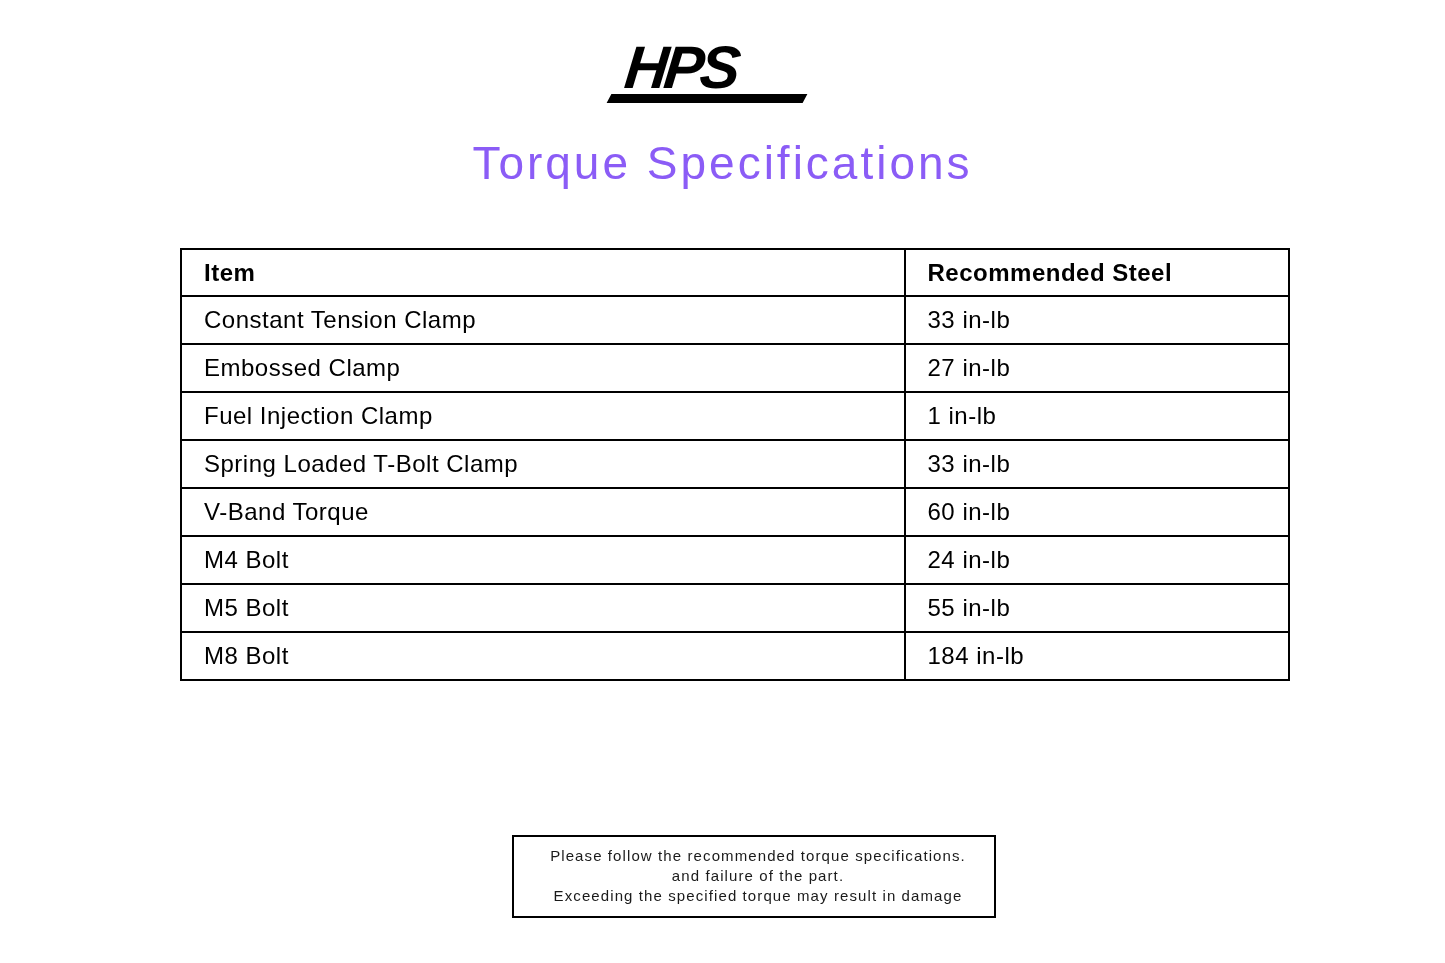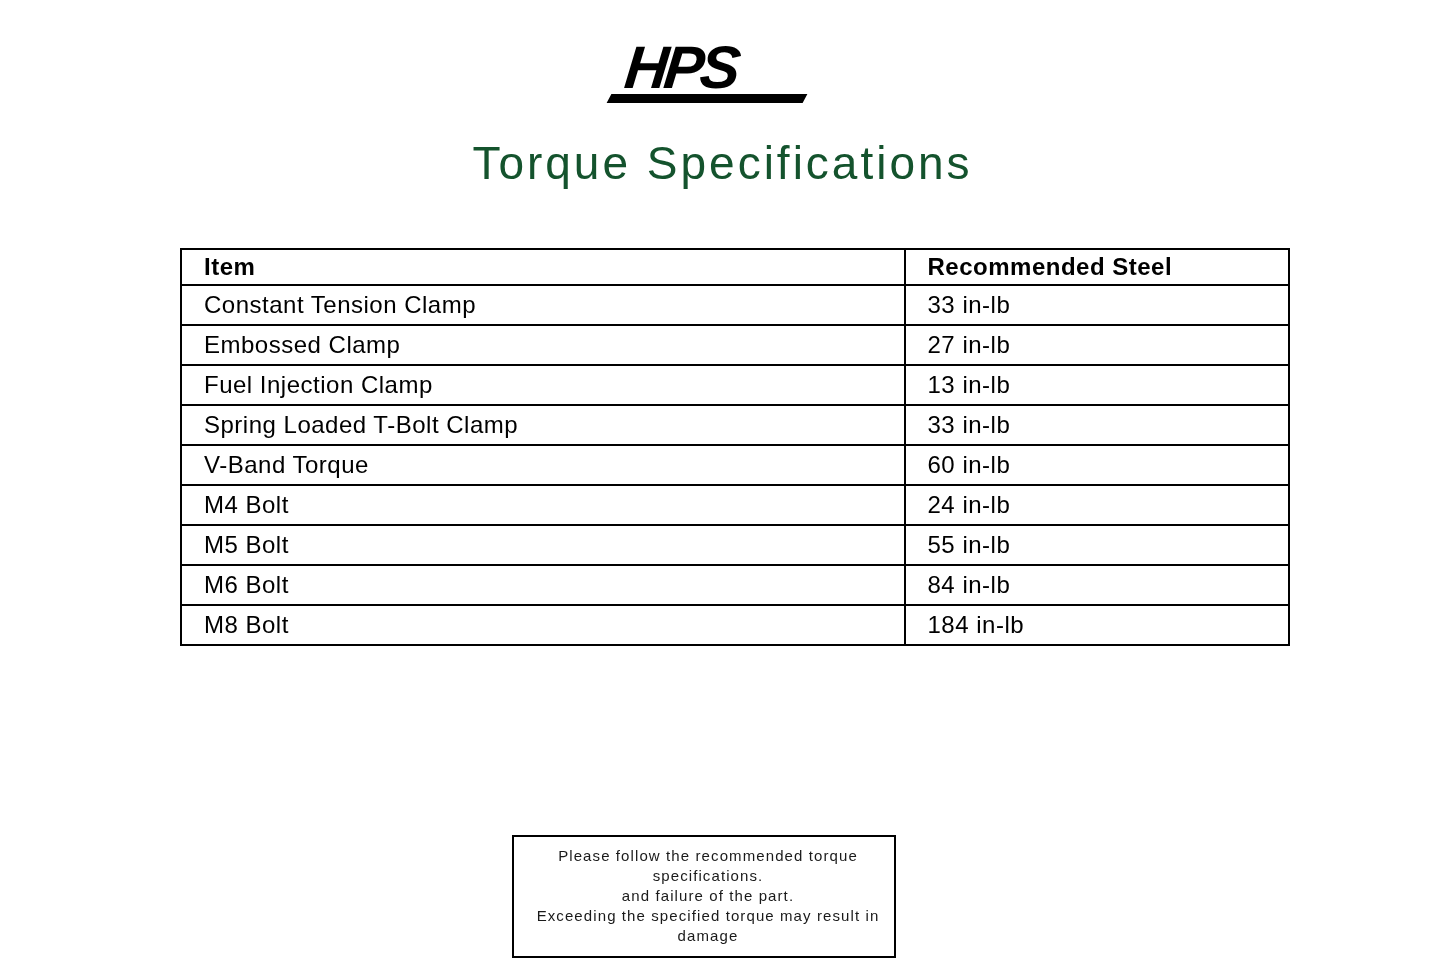--- a/index.html
+++ b/index.html
@@ -52,56 +52,56 @@
   
   .title {
     position: absolute;
     top: 136px;
     left: 0;
     width: 100%;
     text-align: center;
     font-size: 46px;
     font-weight: normal;
     letter-spacing: 3px;
-    color: #14532d;
+    color: #8b5cf6;
   }
 
   
   table.spec-table {
     position: absolute;
     left: 180px;
     top: 248px;
     width: 1110px;
     border-collapse: collapse;
     table-layout: fixed;
   }
   .spec-table col.col-item   { width: 65.3%; }
   .spec-table col.col-torque { width: 34.7%; }
   .spec-table th, .spec-table td {
     border: 2px solid #000;
-    height: 40px;
+    height: 48px;
     font-size: 24px;
     text-align: left;
     vertical-align: middle;
     padding: 0 0 0 22px;
     letter-spacing: 0.5px;
     white-space: nowrap;
     overflow: hidden;
   }
   .spec-table th {
     font-weight: bold;
-    height: 36px;
+    height: 47px;
   }
 
   
   .note-box {
     position: absolute;
     left: 512px;
     top: 835px;
-    width: 384px;
+    width: 484px;
     border: 2px solid #000;
     padding: 9px 0 10px 8px;
     text-align: center;
     font-size: 15px;
     line-height: 20px;
     letter-spacing: 1.1px;
     color: #1a1a1a;
   }
   .note-line { display: block; }
 </style>
@@ -134,43 +134,39 @@
       <tr>
         <td>Constant Tension Clamp</td>
         <td>33 in-lb</td>
       </tr>
       <tr>
         <td>Embossed Clamp</td>
         <td>27 in-lb</td>
       </tr>
       <tr>
         <td>Fuel Injection Clamp</td>
-        <td>13 in-lb</td>
+        <td>1 in-lb</td>
       </tr>
       <tr>
         <td>Spring Loaded T-Bolt Clamp</td>
         <td>33 in-lb</td>
       </tr>
       <tr>
         <td>V-Band Torque</td>
         <td>60 in-lb</td>
       </tr>
       <tr>
         <td>M4 Bolt</td>
         <td>24 in-lb</td>
       </tr>
       <tr>
         <td>M5 Bolt</td>
         <td>55 in-lb</td>
       </tr>
       <tr>
-        <td>M6 Bolt</td>
-        <td>84 in-lb</td>
-      </tr>
-      <tr>
         <td>M8 Bolt</td>
         <td>184 in-lb</td>
       </tr>
     </tbody>
   </table>
 
   <div class="note-box">
     <span class="note-line">Please follow the recommended torque specifications.</span>
     <span class="note-line">and failure of the part.</span>
     <span class="note-line">Exceeding the specified torque may result in damage</span>

